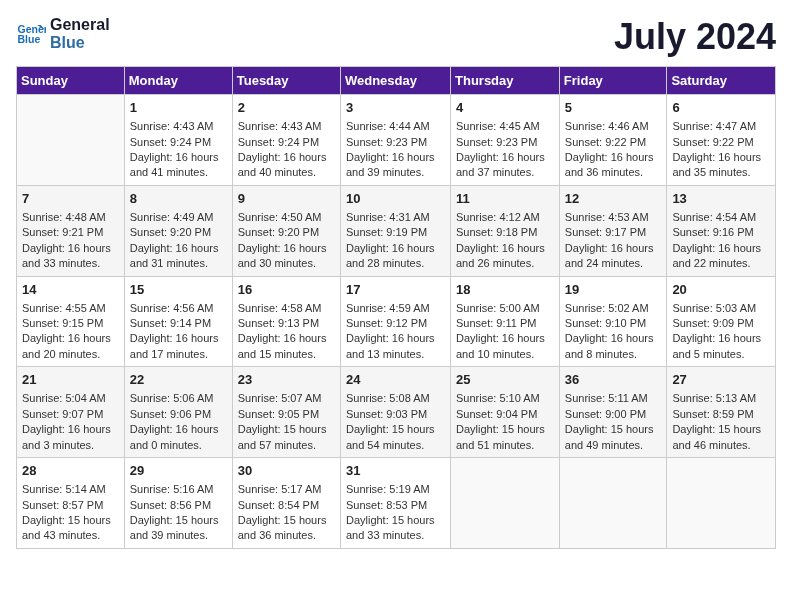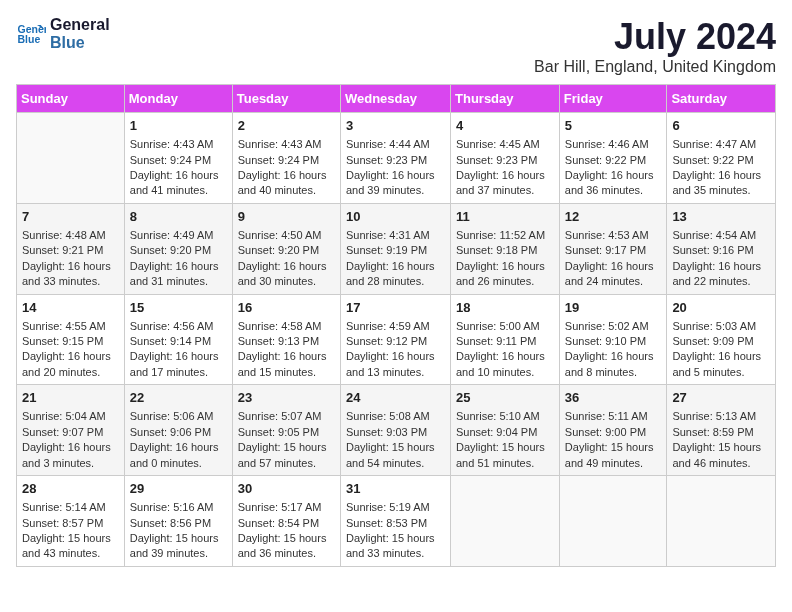--- a/index.html
+++ b/index.html
@@ -37,21 +37,21 @@
     .location-title {
       font-size: 16px;
       color: #333;
     }
     table {
       width: 100%;
       border-collapse: collapse;
       font-size: 11px;
     }
     thead tr th {
-      background-color: #d946ef;
+      background-color: #4c1d95;
       color: white;
       padding: 6px 4px;
       text-align: left;
       font-size: 13px;
       font-weight: bold;
       border: 1px solid #ccc;
     }
     tbody tr td {
       border: 1px solid #ccc;
       padding: 4px 5px;
@@ -88,21 +88,20 @@
       <text x="2" y="32" font-size="14" font-weight="bold" fill="#1a6db5">Blue</text>
       <polygon points="28,8 38,14 33,8" fill="#1a6db5"></polygon>
     </svg>
     <div>
       <div style="font-size:16px;font-weight:bold;color:#1a1a2e;">General</div>
       <div style="font-size:16px;font-weight:bold;color:#2e6da4;">Blue</div>
     </div>
   </div>
   <div class="title-area">
     <div class="month-title">July 2024</div>
-    <div class="location-title">Bar Hill, England, United Kingdom</div>
   </div>
 </div>
 
 <table>
   <thead>
     <tr>
     <th>Sunday</th>
         <th>Monday</th>
         <th>Tuesday</th>
         <th>Wednesday</th>
@@ -181,21 +180,21 @@
         </td>
         <td>
           <span class="day-number">10</span>
           <div>Sunrise: 4:31 AM</div>
           <div>Sunset: 9:19 PM</div>
           <div>Daylight: 16 hours</div>
           <div>and 28 minutes.</div>
         </td>
         <td>
           <span class="day-number">11</span>
-          <div>Sunrise: 11:52 AM</div>
+          <div>Sunrise: 4:12 AM</div>
           <div>Sunset: 9:18 PM</div>
           <div>Daylight: 16 hours</div>
           <div>and 26 minutes.</div>
         </td>
         <td>
           <span class="day-number">12</span>
           <div>Sunrise: 4:53 AM</div>
           <div>Sunset: 9:17 PM</div>
           <div>Daylight: 16 hours</div>
           <div>and 24 minutes.</div>

